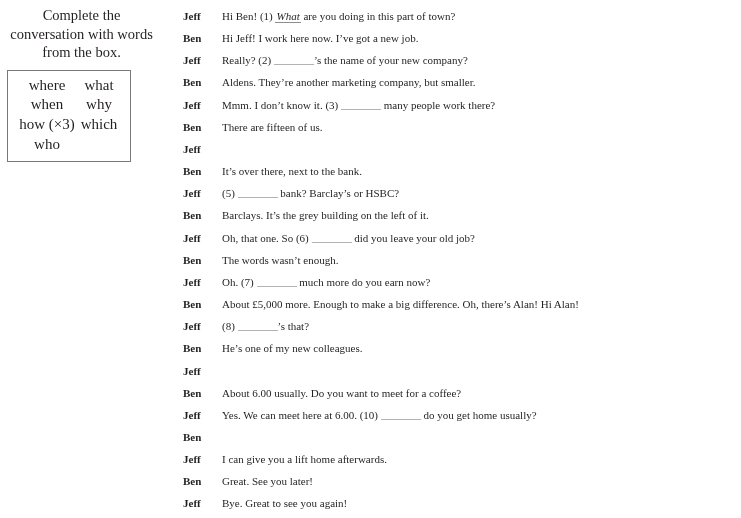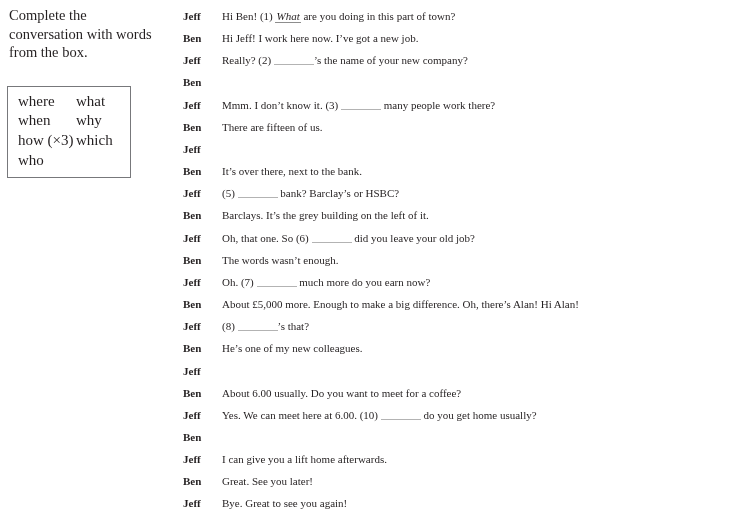--- a/index.html
+++ b/index.html
@@ -11,28 +11,29 @@
     font-family: "Liberation Serif", serif;
     color: #231f20;
     overflow: hidden;
   }
   
   .sidebar {
     position: absolute;
     left: 9px;
     top: 6px;
     width: 150px;
+    text-align: center;
   }
   .instructions {
     font-size: 14.5px;
     line-height: 18.6px;
     width: 145px;
   }
   .word-box {
-    margin-top: 24px;
+    margin-top: 8px;
     margin-left: -2px;
     width: 104px;
     border: 1.4px solid #77787b;
     padding: 5px 8px 7px 10px;
   }
   .word-row {
     display: grid;
     grid-template-columns: 58px auto;
     font-size: 15px;
     line-height: 19.6px;
@@ -105,20 +106,21 @@
       <div class="line">
         <span class="speaker">Ben</span>
         <span class="text"><span>Hi Jeff! I work here now. I’ve got a new job.</span></span>
       </div>
       <div class="line">
         <span class="speaker">Jeff</span>
         <span class="text"><span>Really? (2) </span><span class="blank"></span><span>’s the name of your new company?</span></span>
       </div>
       <div class="line">
         <span class="speaker">Ben</span>
+        <span class="text"><span>Aldens. They’re another marketing company, but smaller.</span></span>
       </div>
       <div class="line">
         <span class="speaker">Jeff</span>
         <span class="text"><span>Mmm. I don’t know it. (3) </span><span class="blank"></span><span> many people work there?</span></span>
       </div>
       <div class="line">
         <span class="speaker">Ben</span>
         <span class="text"><span>There are fifteen of us.</span></span>
       </div>
       <div class="line">

